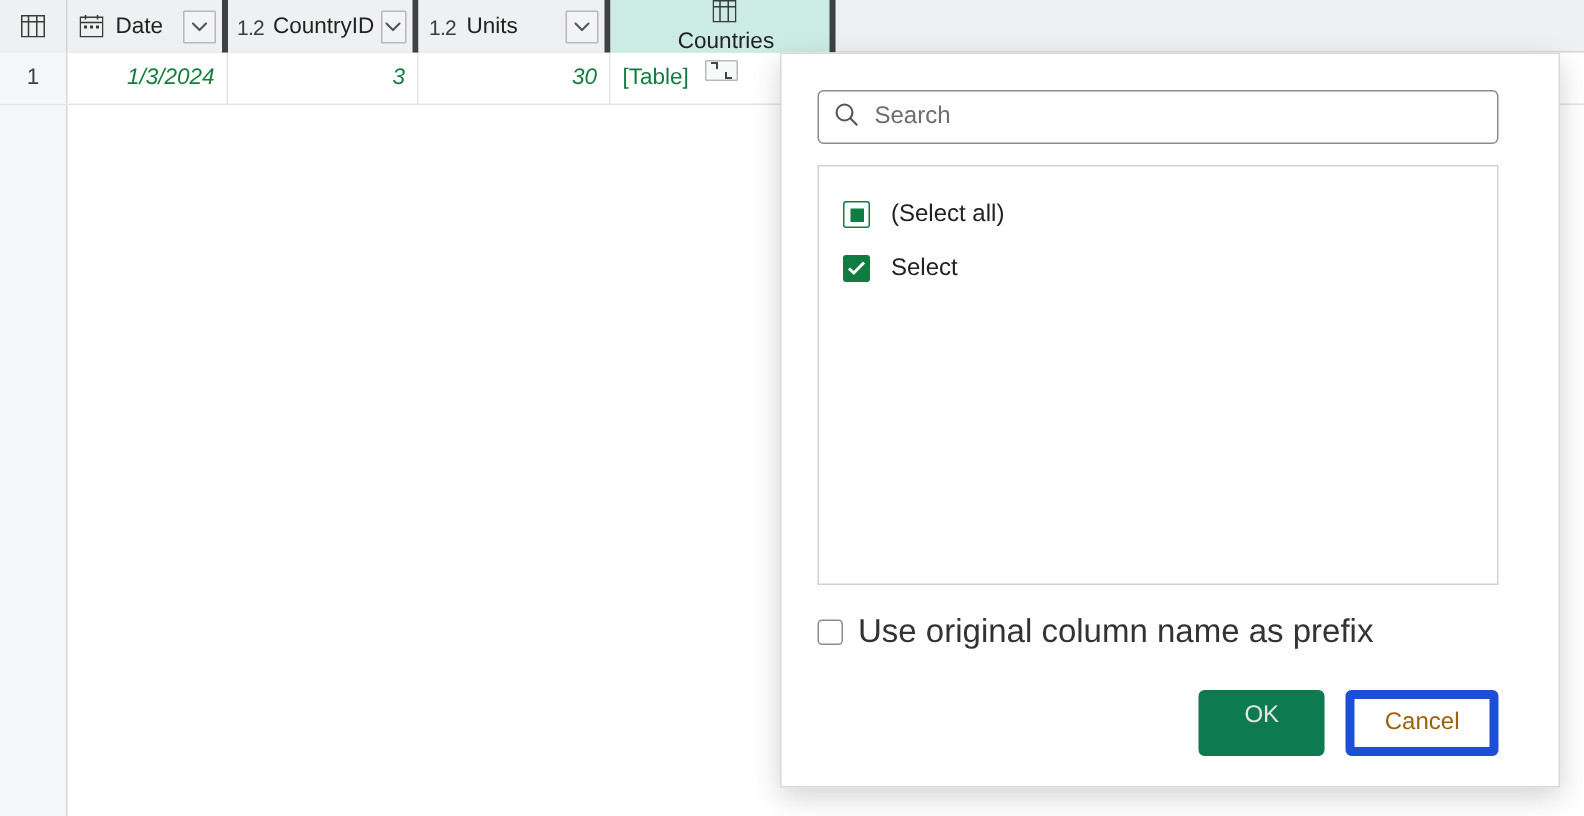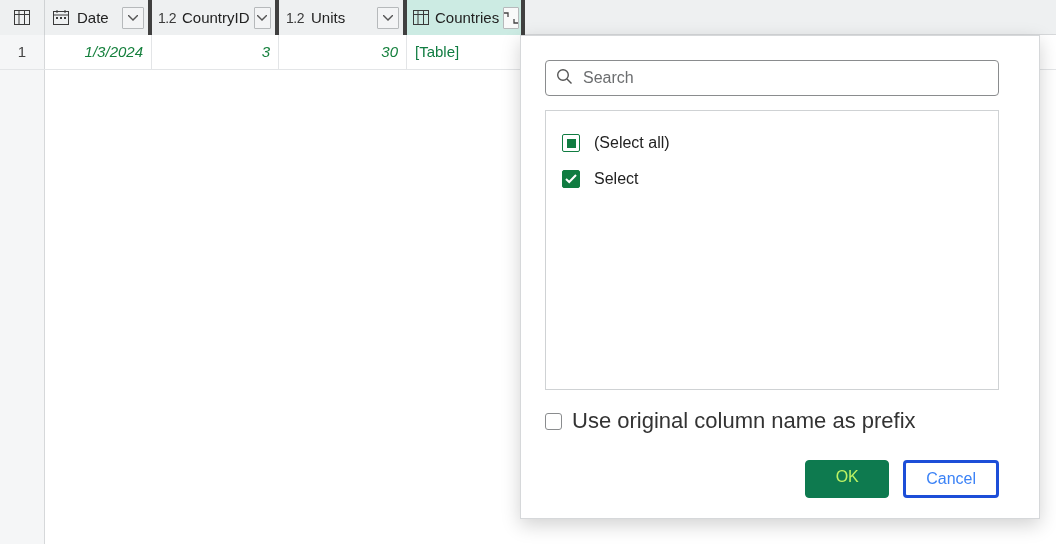--- a/index.html
+++ b/index.html
@@ -61,21 +61,21 @@
     border: 1px solid #b6b9bb;
     background: #f8f9f9;
     margin-right:4px;
     border-radius:1px;
   }
   .num12 { font-family: "Segoe UI", Arial, sans-serif; font-size:14px; color:#3a3a3a; letter-spacing:-0.5px;}
 
   .col-date   { width: 107px; }
   .col-cid    { width: 127px; }
   .col-units  { width: 128px; }
-  .col-ctry   { width: 118px; }
+  .col-ctry   { width: 150px; flex-direction: column; }
 
   
   .body-row {
     display:flex;
     height: 35px;
     border-bottom: 1px solid #e3e5e7;
   }
   .row-num {
     width:45px; text-align:center;
     font-size:15px; color:#444;
@@ -182,33 +182,33 @@
     min-width:84px; padding: 7px 20px;
     border-radius:4px;
     font-size:16px;
     text-align:center;
     cursor:pointer;
   }
   .btn.primary {
     background:#0f774a; 
     background:#107c55;
     background:#0e7a50;
-    color:#bef264;
+    color:#e5e5e5;
     border:1px solid #0e7a50;
   }
   .btn.primary { background:#0f7b54; border-color:#0f7b54; }
   .btn.primary { background:#0d7a4f; border-color:#0d7a4f; }
   .btn.primary { background:#0f7b52; }
   .btn.primary { background:#0c7a4f; }
   .btn.primary { background:#0d7a4e; }
   .btn.primary { background:#0e7a4f; }
   .btn.secondary {
     background:#fff;
-    border:3px solid #1d4ed8;
-    color:#3b82f6;
+    border:6px solid #1d4ed8;
+    color:#a16207;
   }
 </style>
 </head>
 <body>
 
 <div class="canvas">
 
   <div class="headers">
     <div class="rownum-hdr">
       <svg width="16" height="15" viewBox="0 0 16 15">

